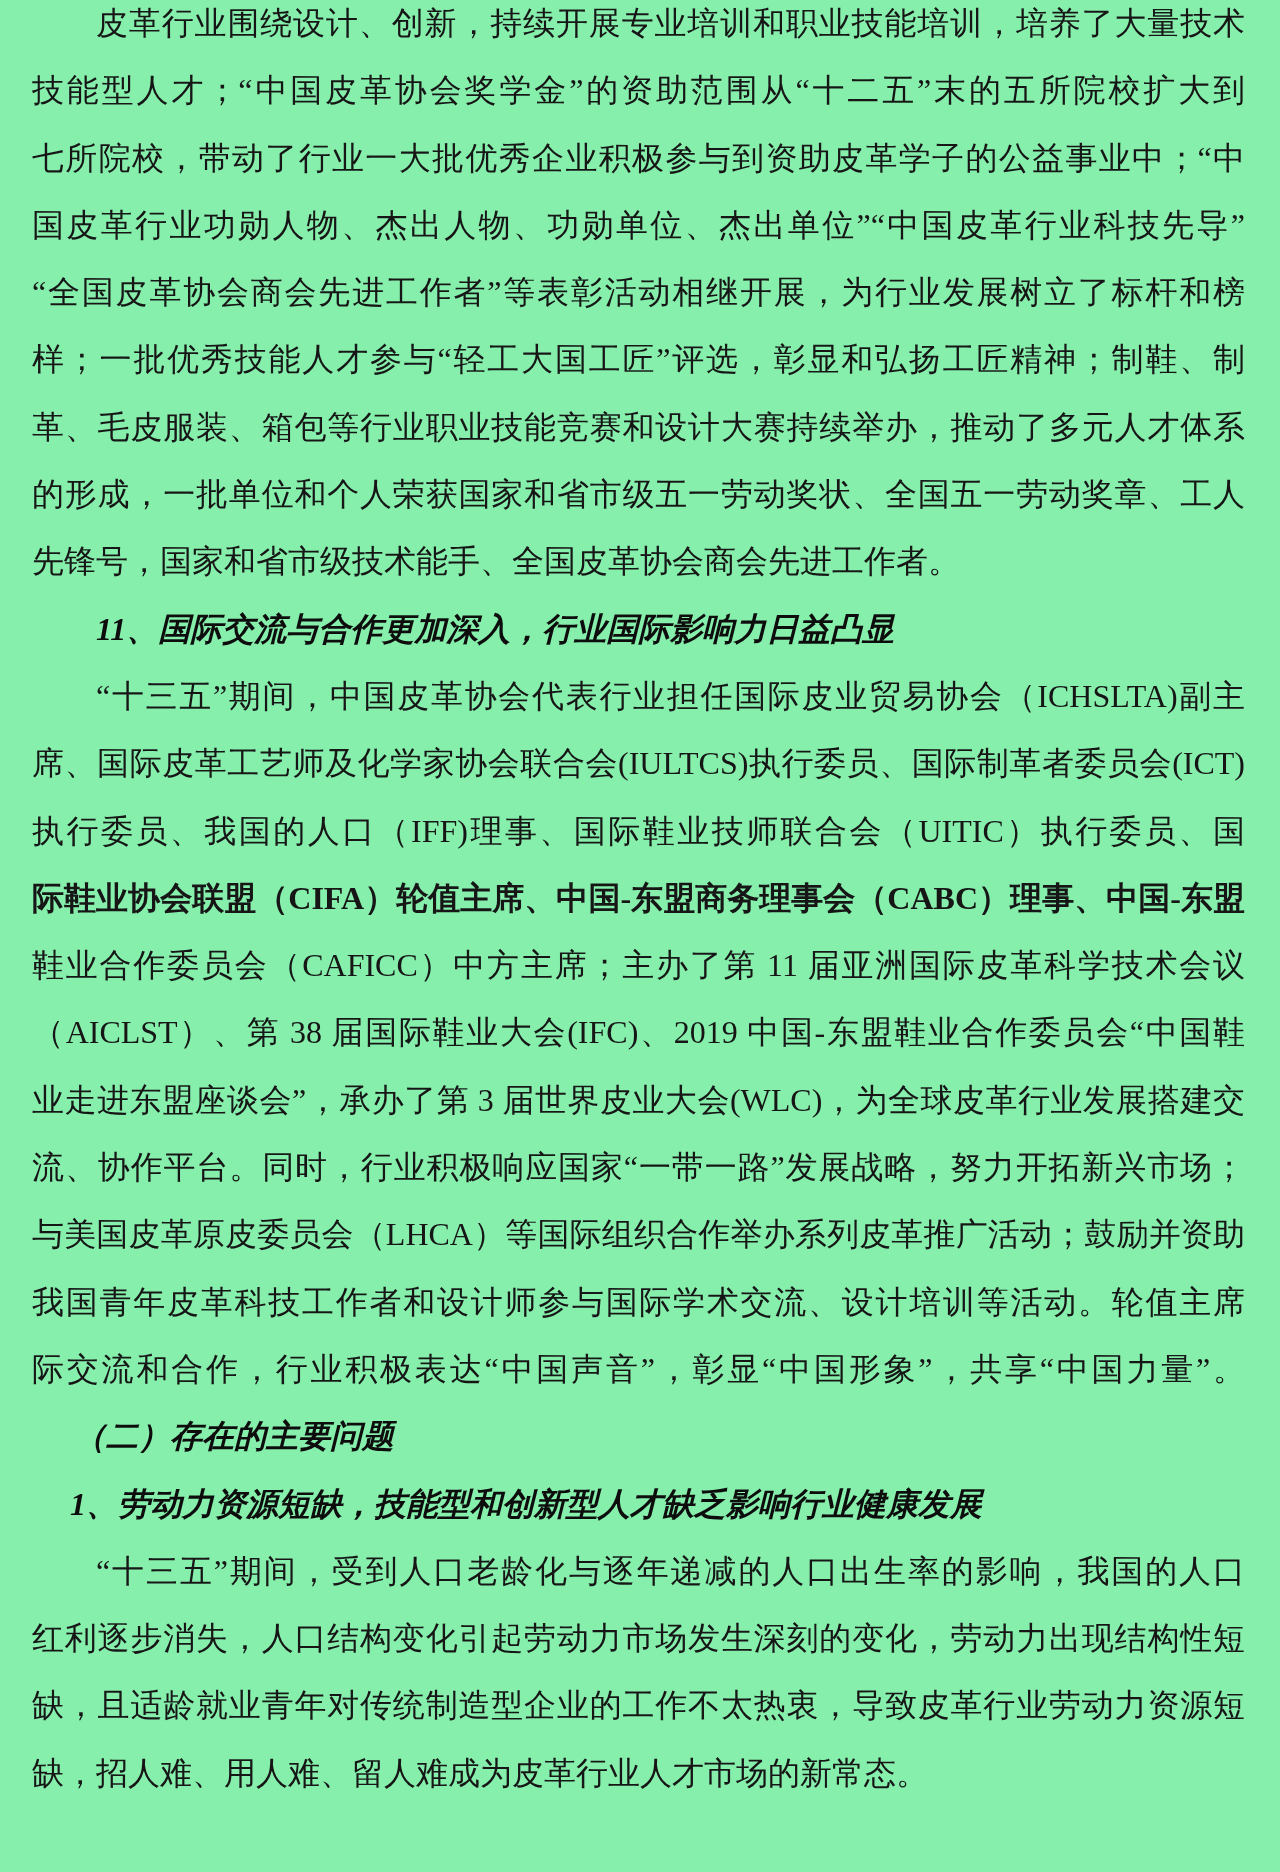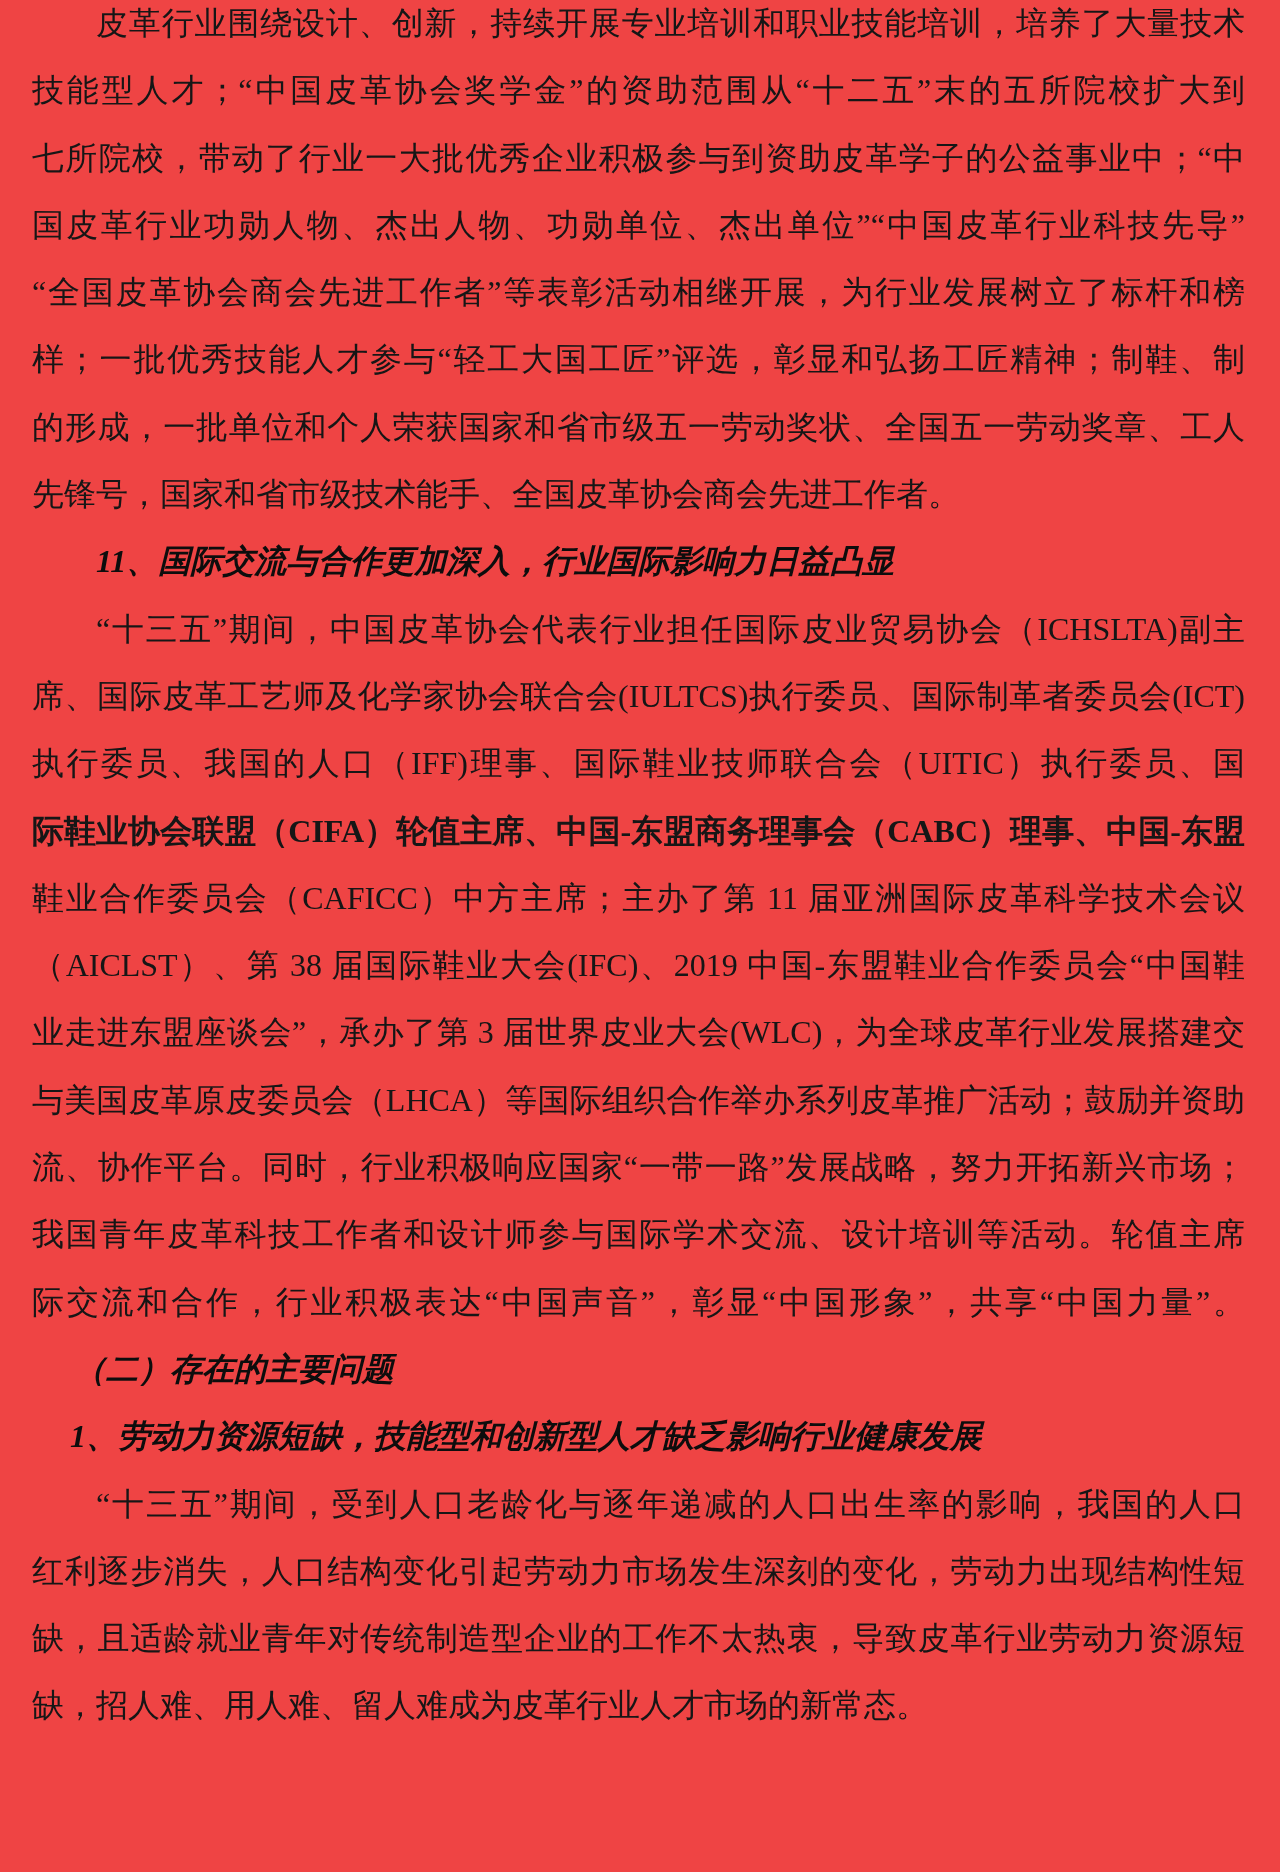--- a/index.html
+++ b/index.html
@@ -9,21 +9,21 @@
   body {
     width: 1280px;
     height: 1872px;
     background: #ffffff;
     overflow: hidden;
   }
   .page {
     position: relative;
     width: 1280px;
     height: 1872px;
-    background: #ef4444;
+    background: #86efac;
     font-family: "Liberation Serif", "DejaVu Serif", serif;
     color: #161616;
     overflow: hidden;
   }
   .content {
     position: absolute;
     left: 32px;
     top: 0;
     width: 1213px;
     margin-top: -10px;
@@ -51,32 +51,33 @@
 <body>
 
 <div class="page">
   <div class="content">
       <div class="line justify" style="text-indent: 64px;">皮革行业围绕设计、创新，持续开展专业培训和职业技能培训，培养了大量技术</div>
       <div class="line justify" style="text-indent: 0px;">技能型人才；“中国皮革协会奖学金”的资助范围从“十二五”末的五所院校扩大到</div>
       <div class="line justify" style="text-indent: 0px;">七所院校，带动了行业一大批优秀企业积极参与到资助皮革学子的公益事业中；“中</div>
       <div class="line justify" style="text-indent: 0px;">国皮革行业功勋人物、杰出人物、功勋单位、杰出单位”“中国皮革行业科技先导”</div>
       <div class="line justify" style="text-indent: 0px;">“全国皮革协会商会先进工作者”等表彰活动相继开展，为行业发展树立了标杆和榜</div>
       <div class="line justify" style="text-indent: 0px;">样；一批优秀技能人才参与“轻工大国工匠”评选，彰显和弘扬工匠精神；制鞋、制</div>
+      <div class="line justify" style="text-indent: 0px;">革、毛皮服装、箱包等行业职业技能竞赛和设计大赛持续举办，推动了多元人才体系</div>
       <div class="line justify" style="text-indent: 0px;">的形成，一批单位和个人荣获国家和省市级五一劳动奖状、全国五一劳动奖章、工人</div>
       <div class="line" style="text-indent: 0px;">先锋号，国家和省市级技术能手、全国皮革协会商会先进工作者。</div>
       <div class="line heading" style="text-indent: 64px;">11、国际交流与合作更加深入，行业国际影响力日益凸显</div>
       <div class="line justify" style="text-indent: 64px;">“十三五”期间，中国皮革协会代表行业担任国际皮业贸易协会（ICHSLTA)副主</div>
       <div class="line justify" style="text-indent: 0px;">席、国际皮革工艺师及化学家协会联合会(IULTCS)执行委员、国际制革者委员会(ICT)</div>
       <div class="line justify" style="text-indent: 0px;">执行委员、我国的人口（IFF)理事、国际鞋业技师联合会（UITIC）执行委员、国</div>
       <div class="line justify" style="text-indent: 0px; font-weight: bold;">际鞋业协会联盟（CIFA）轮值主席、中国-东盟商务理事会（CABC）理事、中国-东盟</div>
       <div class="line justify" style="text-indent: 0px;">鞋业合作委员会（CAFICC）中方主席；主办了第 11 届亚洲国际皮革科学技术会议</div>
       <div class="line justify" style="text-indent: 0px;">（AICLST）、第 38 届国际鞋业大会(IFC)、2019 中国-东盟鞋业合作委员会“中国鞋</div>
       <div class="line justify" style="text-indent: 0px;">业走进东盟座谈会”，承办了第 3 届世界皮业大会(WLC)，为全球皮革行业发展搭建交</div>
+      <div class="line justify" style="text-indent: 0px;">流、协作平台。同时，行业积极响应国家“一带一路”发展战略，努力开拓新兴市场；</div>
       <div class="line justify" style="text-indent: 0px;">与美国皮革原皮委员会（LHCA）等国际组织合作举办系列皮革推广活动；鼓励并资助</div>
-      <div class="line justify" style="text-indent: 0px;">流、协作平台。同时，行业积极响应国家“一带一路”发展战略，努力开拓新兴市场；</div>
       <div class="line justify" style="text-indent: 0px;">我国青年皮革科技工作者和设计师参与国际学术交流、设计培训等活动。轮值主席</div>
       <div class="line justify" style="text-indent: 0px;">际交流和合作，行业积极表达“中国声音”，彰显“中国形象”，共享“中国力量”。</div>
       <div class="line heading" style="text-indent: 42px;">（二）存在的主要问题</div>
       <div class="line heading" style="text-indent: 38px;">1、劳动力资源短缺，技能型和创新型人才缺乏影响行业健康发展</div>
       <div class="line justify" style="text-indent: 64px;">“十三五”期间，受到人口老龄化与逐年递减的人口出生率的影响，我国的人口</div>
       <div class="line justify" style="text-indent: 0px;">红利逐步消失，人口结构变化引起劳动力市场发生深刻的变化，劳动力出现结构性短</div>
       <div class="line justify" style="text-indent: 0px;">缺，且适龄就业青年对传统制造型企业的工作不太热衷，导致皮革行业劳动力资源短</div>
       <div class="line" style="text-indent: 0px;">缺，招人难、用人难、留人难成为皮革行业人才市场的新常态。</div>
     </div>
 </div>

